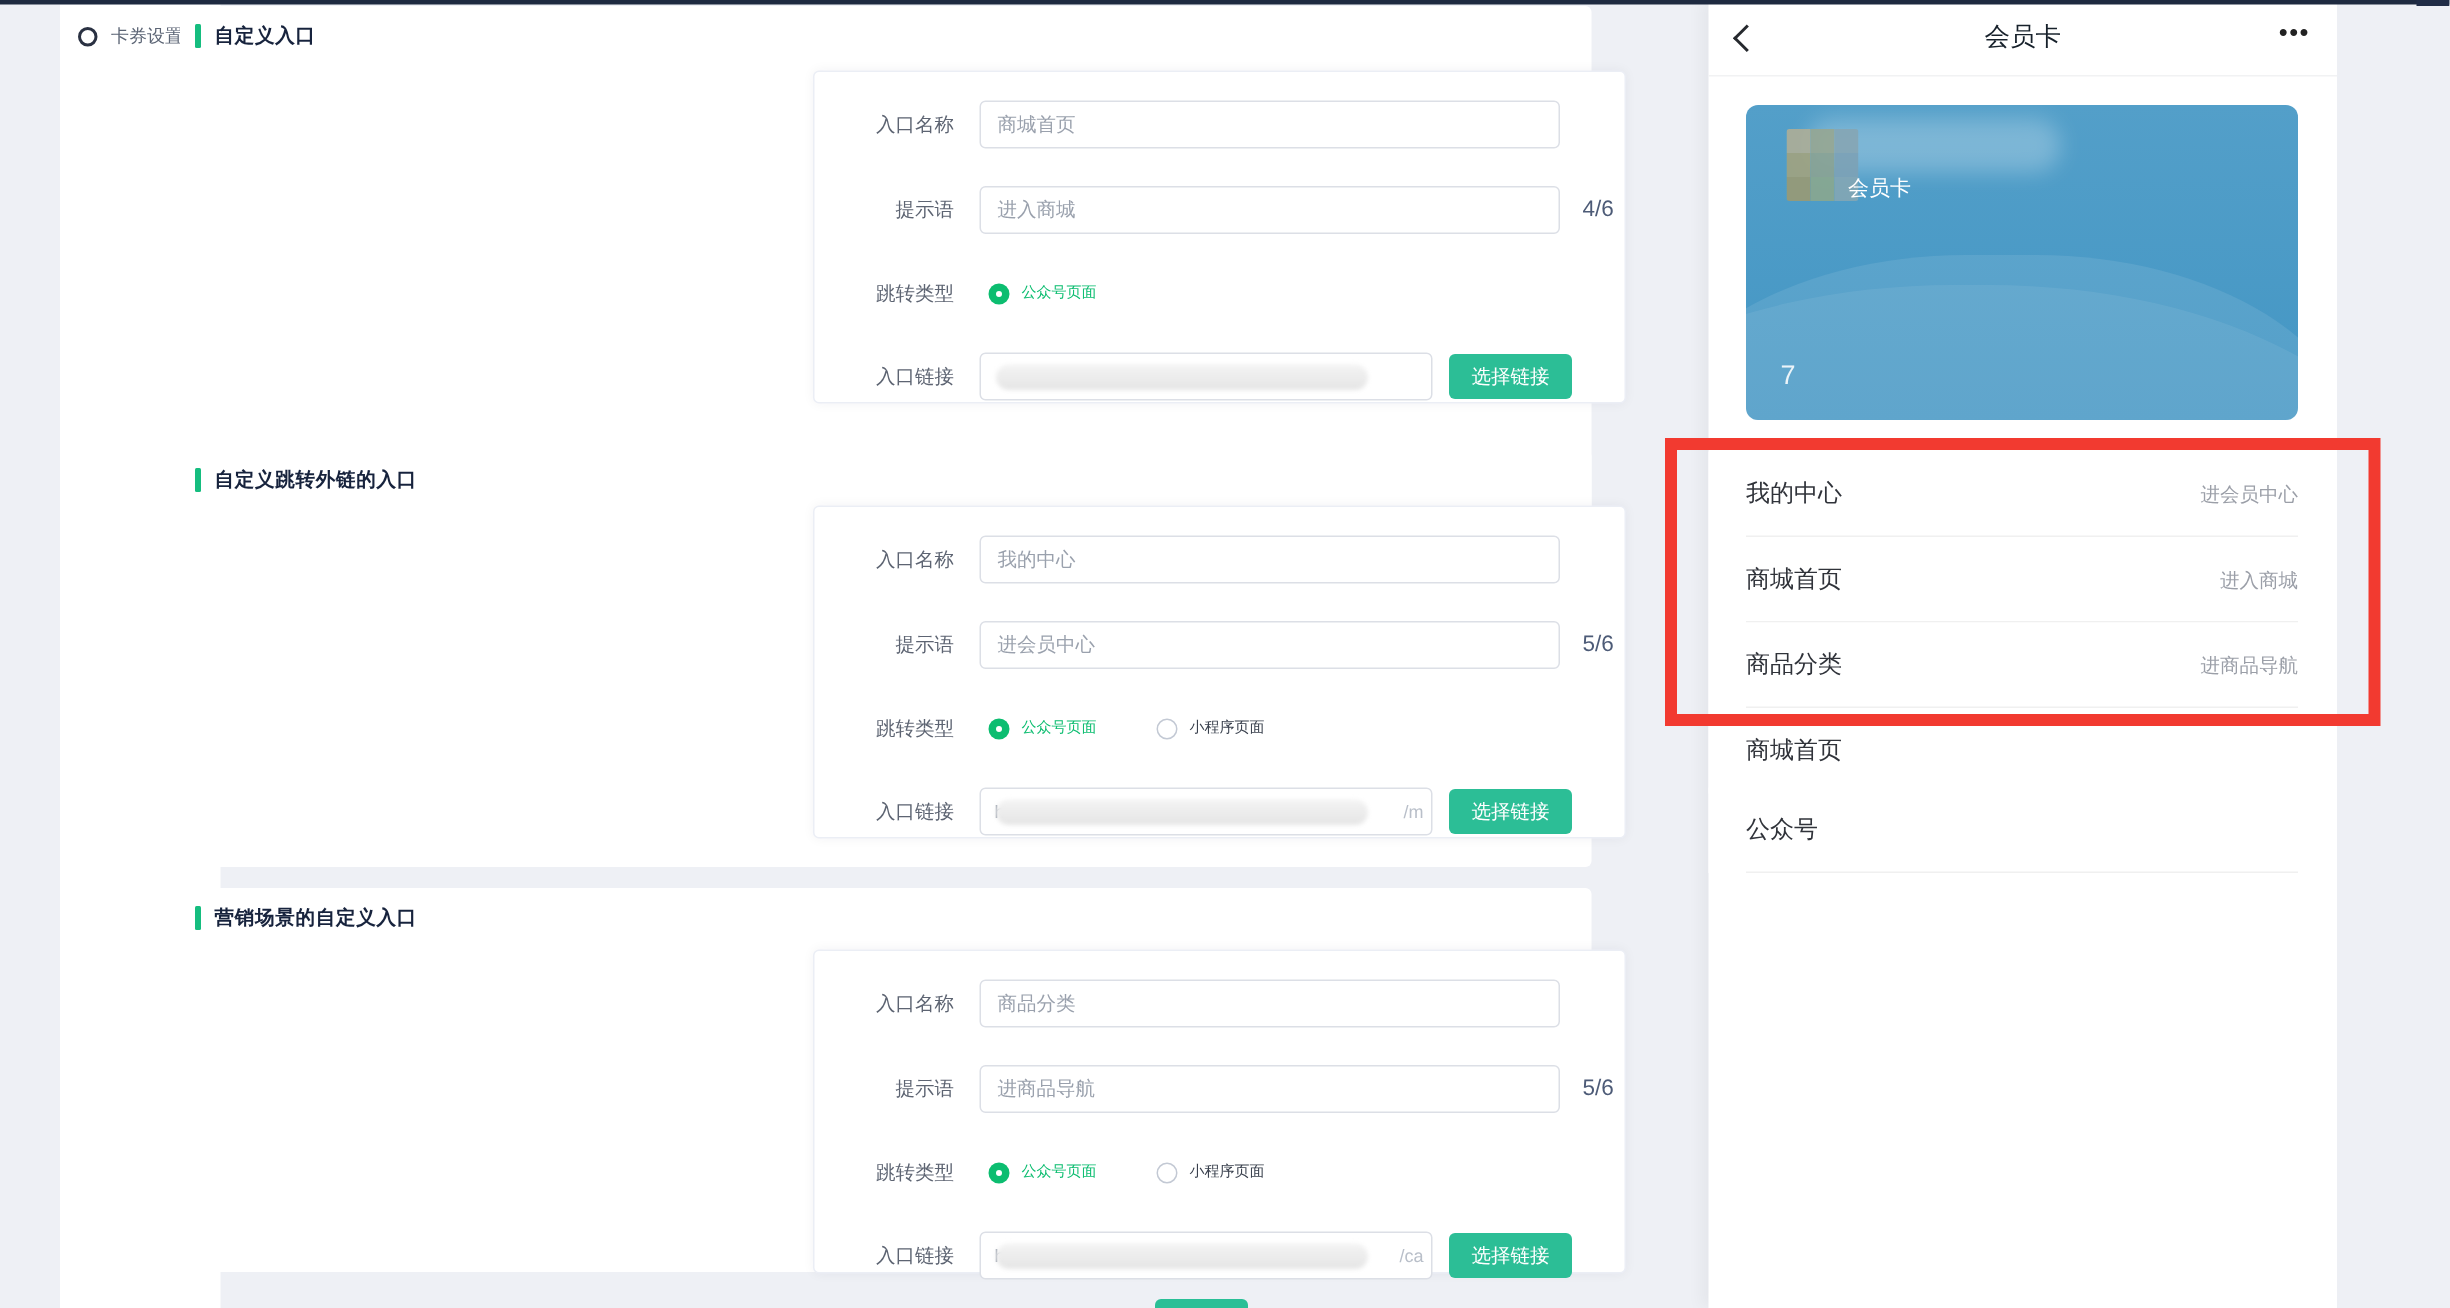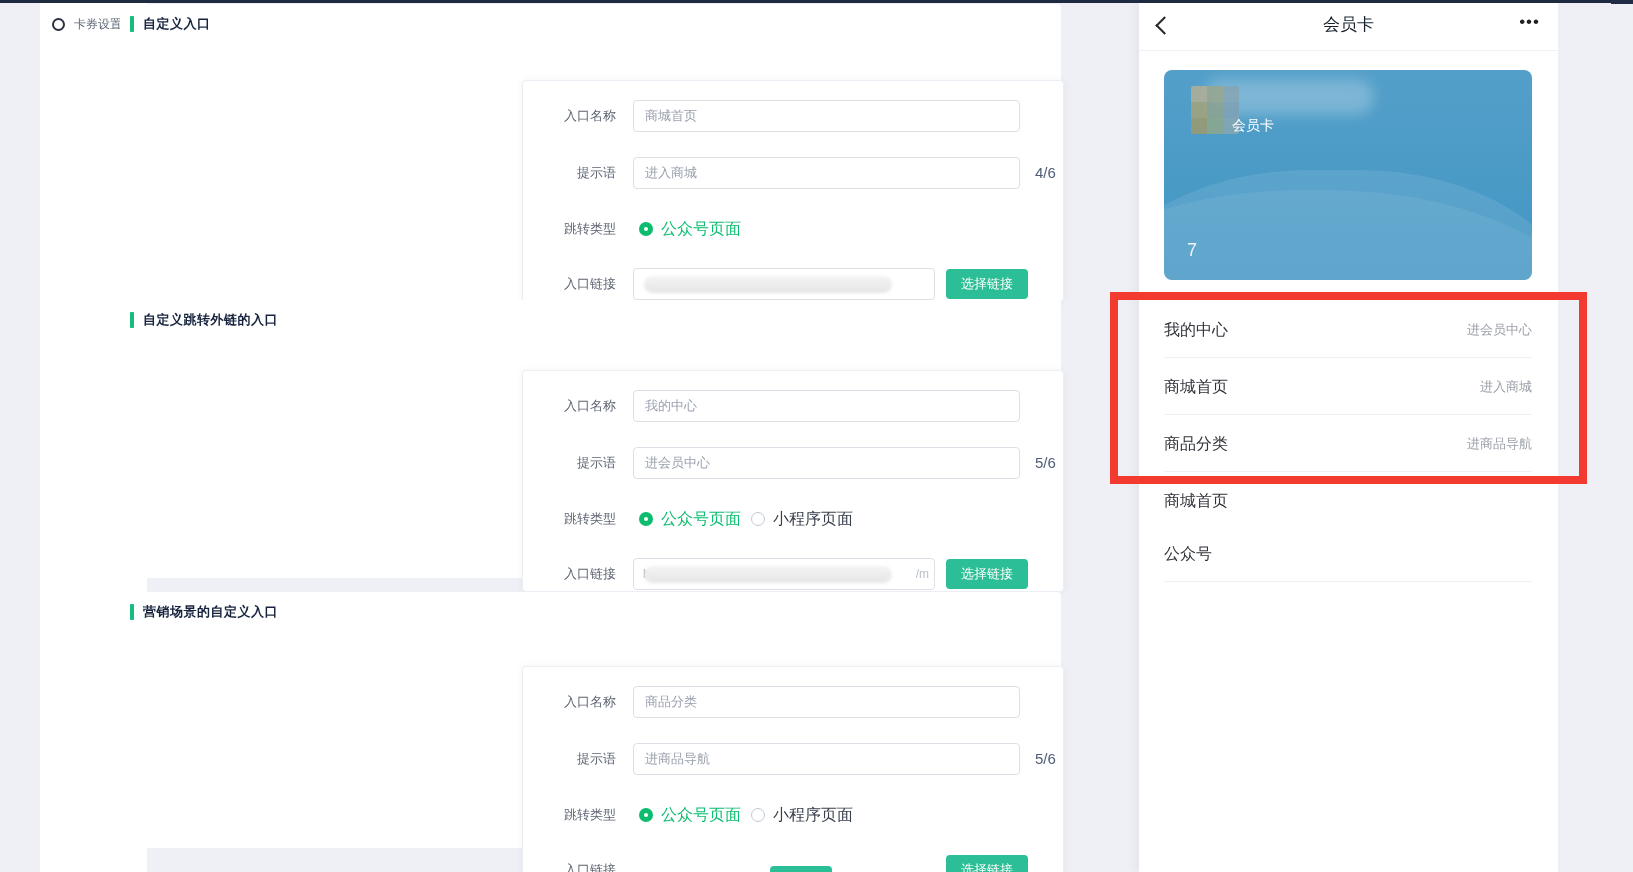--- a/index.html
+++ b/index.html
@@ -22,42 +22,42 @@
   
   .panel{position:absolute;left:120px;width:941px;background:#ffffff;border-radius:4px;}
   #panel1{top:4px;height:340px;}
   #panel2{top:300px;height:278px;}
   #panel3{top:592px;height:256px;}
   .panel-title{position:absolute;left:10px;top:11px;display:flex;align-items:center;gap:9px;}
   .bar{width:4px;height:16px;background:#15bd7f;border-radius:1px;}
   .panel-title b{font-size:13px;font-weight:bold;color:#17233d;letter-spacing:.5px;}
 
   
-  .formcard{position:absolute;left:402px;width:540px;background:#fff;border:1px solid #ebeef5;border-radius:4px;box-shadow:0 0 8px rgba(31,45,61,.05);margin-top:33px;}
+  .formcard{position:absolute;left:422px;width:540px;background:#fff;border:1px solid #ebeef5;border-radius:4px;box-shadow:0 0 8px rgba(31,45,61,.05);}
   #panel1 .formcard{top:43px;height:220px;}
   #panel2 .formcard{top:37px;height:220px;}
   #panel3 .formcard{top:41px;height:214px;}
 
   .frow{position:absolute;left:0;width:100%;}
   .row1{top:19px;height:32px;}
   .row2{top:76px;height:32px;}
   .row3{top:140px;height:16px;}
   .row4{top:187px;height:32px;}
   .flabel{position:absolute;left:0;top:0;width:93px;height:100%;text-align:right;font-size:13px;color:#5d6472;}
   .row1 .flabel,.row2 .flabel,.row4 .flabel{line-height:32px;}
   .row3 .flabel{line-height:16px;}
   .finput{position:absolute;left:110px;top:0;width:387px;height:32px;box-sizing:border-box;border:1px solid #dcdfe6;border-radius:4px;background:#fff;
           font-size:13px;color:#9aa1ad;line-height:30px;padding:0 11px;overflow:hidden;white-space:nowrap;}
   .fcounter{position:absolute;left:512px;top:0;height:32px;line-height:32px;font-size:15px;color:#4d5b77;}
 
   .radio{position:absolute;top:1px;width:14px;height:14px;border-radius:50%;box-sizing:border-box;cursor:pointer;}
   .radio.sel{left:116px;background:#0cbd70;}
   .radio.sel::after{content:'';position:absolute;left:5px;top:5px;width:4px;height:4px;border-radius:50%;background:#fff;}
   .radio.unsel{left:228px;background:#fff;border:1px solid #c3c9d4;}
-  .rlabel{position:absolute;top:0;height:16px;line-height:16px;font-size:16px;}
+  .rlabel{position:absolute;top:0;height:16px;line-height:16px;font-size:10px;}
   .rlabel.sel{left:138px;color:#0cbd70;}
   .rlabel.unsel{left:250px;color:#39404d;}
 
   .flink{position:absolute;left:110px;top:0;width:302px;height:32px;box-sizing:border-box;border:1px solid #dcdfe6;border-radius:4px;background:#fff;overflow:hidden;}
   .pill{position:absolute;left:10px;top:7px;width:248px;height:17px;border-radius:9px;background:linear-gradient(#f4f4f4,#e5e5e5);filter:blur(1.5px);}
   .link-prefix{position:absolute;left:9px;top:0;line-height:30px;font-size:12px;color:#9aa1ad;}
   .link-suffix{position:absolute;right:5px;top:0;line-height:30px;font-size:12px;color:#b9bfc9;}
   .choose-btn{position:absolute;left:423px;top:1px;width:82px;height:30px;background:#2cbe96;border:none;border-radius:4px;
               color:#fff;font-size:13px;line-height:30px;text-align:center;cursor:pointer;padding:0;font-family:inherit;}
 
@@ -188,20 +188,25 @@
     </div>
     <div class="frow row3">
       <span class="flabel">跳转类型</span>
       <span class="radio sel"></span>
       <span class="rlabel sel">公众号页面</span>
       <span class="radio unsel"></span>
       <span class="rlabel unsel">小程序页面</span>
     </div>
     <div class="frow row4">
       <span class="flabel">入口链接</span>
+      <div class="flink">
+        <span class="link-prefix">h</span>
+        <span class="pill"></span>
+        <span class="link-suffix">/ca</span>
+      </div>
       <button class="choose-btn">选择链接</button>
     </div>
   </div>
 </div>
 
 <div class="save-peek"></div>
 
 <div class="phone">
   <div class="ph-header">
     <span class="back-ic"></span>

